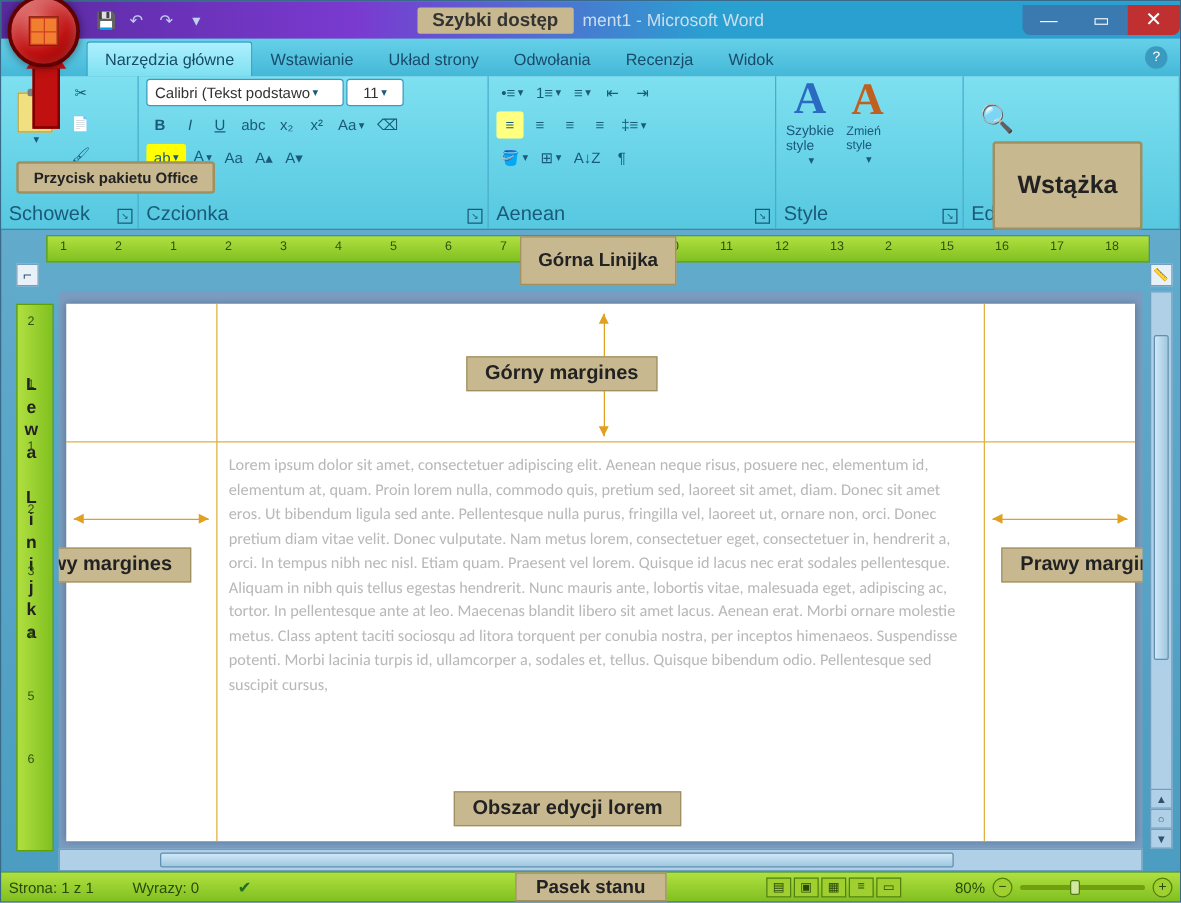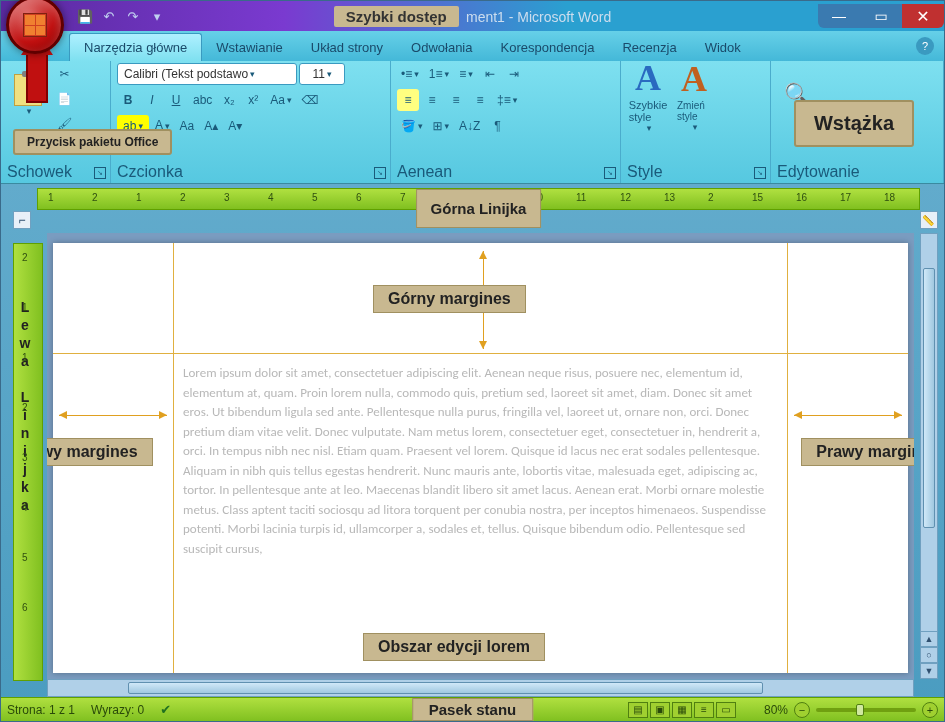--- a/index.html
+++ b/index.html
@@ -37,28 +37,28 @@
 .help-btn { position:absolute; right:10px; top:6px; width:18px; height:18px; border-radius:50%; background:#3a9ac0; color:#fff; display:flex; align-items:center; justify-content:center; font-size:11px; }
 
 
 .ribbon { height:123px; background:linear-gradient(to bottom,#7ee0f0 0%,#56c8e0 100%); display:flex; border-bottom:1px solid #3a8aa0; position:relative; }
 .rgroup { border-right:1px solid #4aaccc; display:flex; flex-direction:column; padding:2px 6px 0; position:relative; }
 .rgroup-label { text-align:left; font-size:16px; color:#1a5a7a; padding:2px 0; margin-top:auto; }
 .rgroup-body { flex:1; display:flex; gap:4px; }
 .rcol { display:flex; flex-direction:column; gap:3px; }
 .rbtn { min-width:22px; height:22px; display:flex; align-items:center; justify-content:center; font-size:12px; color:#1a5a7a; border:1px solid transparent; border-radius:3px; padding:0 3px; }
 .rbtn.big { width:42px; height:64px; flex-direction:column; }
-.rbtn.wide { width:180px; height:22px; border:1px solid #3a9ac0; background:#fff; color:#333; justify-content:flex-start; padding-left:6px; position:relative; }
+.rbtn.wide { width:158px; height:22px; border:1px solid #3a9ac0; background:#fff; color:#333; justify-content:flex-start; padding-left:6px; position:relative; }
 .rbtn.fs { width:46px; height:22px; border:1px solid #3a9ac0; background:#fff; color:#333; }
 .rrow { display:flex; gap:2px; }
 .dd-arrow::after { content:"▾"; margin-left:2px; font-size:9px; color:#1a5a7a; }
 .paste-icon { width:28px; height:32px; background:#f0e080; border:1px solid #c0a040; position:relative; }
 .paste-icon::before { content:""; position:absolute; top:-4px; left:7px; width:12px; height:6px; background:#808080; border-radius:2px; }
 .group-launcher { position:absolute; bottom:4px; right:4px; width:12px; height:12px; border:1px solid #1a5a7a; display:flex; align-items:center; justify-content:center; font-size:7px; color:#1a5a7a; }
-.ribbon-callout { position:absolute; top:39px; right:30px; background:#c8b890; color:#222; font-weight:bold; padding:10px 18px; font-size:20px; border:2px solid #a09060; border-radius:3px; z-index:5; }
+.ribbon-callout { position:absolute; top:52px; right:30px; background:#c8b890; color:#222; font-weight:bold; padding:22px 18px; font-size:20px; border:2px solid #a09060; border-radius:3px; z-index:5; }
 .bigA { font-family:"Times New Roman",serif; font-size:36px; font-weight:bold; color:#2a6ac0; }
 
 
 .hruler { height:22px; background:linear-gradient(to bottom,#b0e040 0%,#80c020 100%); position:relative; border:1px solid #60a000; margin:4px 24px 0 36px; display:flex; align-items:center; }
 .ruler-tick { position:absolute; font-size:10px; color:#305010; top:3px; }
 .ruler-callout { position:absolute; left:50%; top:0; transform:translateX(-50%); background:#c8b890; color:#222; font-weight:bold; padding:10px 14px; font-size:15px; border:1px solid #a09060; z-index:2; white-space:nowrap; }
 .tab-selector { position:absolute; left:12px; top:210px; width:18px; height:18px; background:#e8f0f8; border:1px solid #70a0c0; font-size:12px; display:flex; align-items:center; justify-content:center; color:#305070; }
 
 
 .doc-area { position:absolute; top:232px; left:46px; right:30px; bottom:38px; background:#7a9cc0; overflow:hidden; }
@@ -87,21 +87,21 @@
 .ruler-toggle { position:absolute; right:6px; top:210px; width:18px; height:18px; background:#e8f0f8; border:1px solid #70a0c0; display:flex; align-items:center; justify-content:center; font-size:10px; }
 .pan-tool { position:absolute; right:4px; top:245px; font-size:16px; color:#506880; }
 .browse-btns { position:absolute; right:6px; bottom:42px; width:18px; display:flex; flex-direction:column; }
 .browse-btn { height:16px; background:#b0d0e8; border:1px solid #70a0c0; display:flex; align-items:center; justify-content:center; font-size:9px; color:#305070; }
 
 
 .hscroll { position:absolute; bottom:24px; left:46px; right:30px; height:18px; background:#b0d0e8; border:1px solid #70a0c0; }
 .hscroll-thumb { position:absolute; left:80px; right:150px; top:2px; bottom:2px; background:linear-gradient(to bottom,#d0e8f8,#a0c8e0); border:1px solid #6090b0; border-radius:2px; }
 
 
-.statusbar { position:absolute; bottom:0; left:0; right:0; height:24px; background:linear-gradient(to bottom,#b0e040 0%,#80c020 100%); border-top:1px solid #60a000; display:flex; align-items:center; padding:0 6px; gap:16px; font-size:12px; color:#2a4a0a; }
+.statusbar { position:absolute; bottom:0; left:0; right:0; height:24px; background:linear-gradient(to bottom,#b0e040 0%,#80c020 100%); border-top:1px solid #60a000; display:flex; align-items:center; padding:0 6px; gap:31px; font-size:12px; color:#2a4a0a; }
 .status-callout { position:absolute; left:50%; transform:translateX(-50%); background:#c8b890; color:#222; font-weight:bold; padding:2px 16px; font-size:15px; border:1px solid #a09060; }
 .view-btns { margin-left:auto; display:flex; gap:2px; align-items:center; }
 .view-btn { width:20px; height:16px; border:1px solid #508010; background:#a0d030; display:flex; align-items:center; justify-content:center; font-size:10px; }
 .zoom { display:flex; align-items:center; gap:6px; margin-left:12px; }
 .zoom-slider { width:100px; height:4px; background:#70a010; position:relative; border-radius:2px; }
 .zoom-thumb { position:absolute; left:40%; top:-4px; width:8px; height:12px; background:#d0e8a0; border:1px solid #508010; border-radius:2px; }
 .zoom-btn { width:16px; height:16px; border-radius:50%; border:1px solid #508010; background:#a0d030; display:flex; align-items:center; justify-content:center; font-size:11px; }
 .proof-icon { width:16px; height:16px; color:#207020; font-size:13px; }
 </style>
 </head>
@@ -139,21 +139,20 @@
     <div class="office-arrow-head"></div>
     <div class="office-arrow-stem"></div>
   </div>
   <div class="office-callout">Przycisk pakietu Office</div>
 
   <div class="tabs">
     <div class="tab active">Narzędzia główne</div>
     <div class="tab">Wstawianie</div>
     <div class="tab">Układ strony</div>
     <div class="tab">Odwołania</div>
-    <div class="tab">Korespondencja</div>
     <div class="tab">Recenzja</div>
     <div class="tab">Widok</div>
     <div class="help-btn">?</div>
   </div>
 
   <div class="ribbon">
     <div class="ribbon-callout">Wstążka</div>
 
     <div class="rgroup" style="width:110px">
       <div class="rgroup-body">

